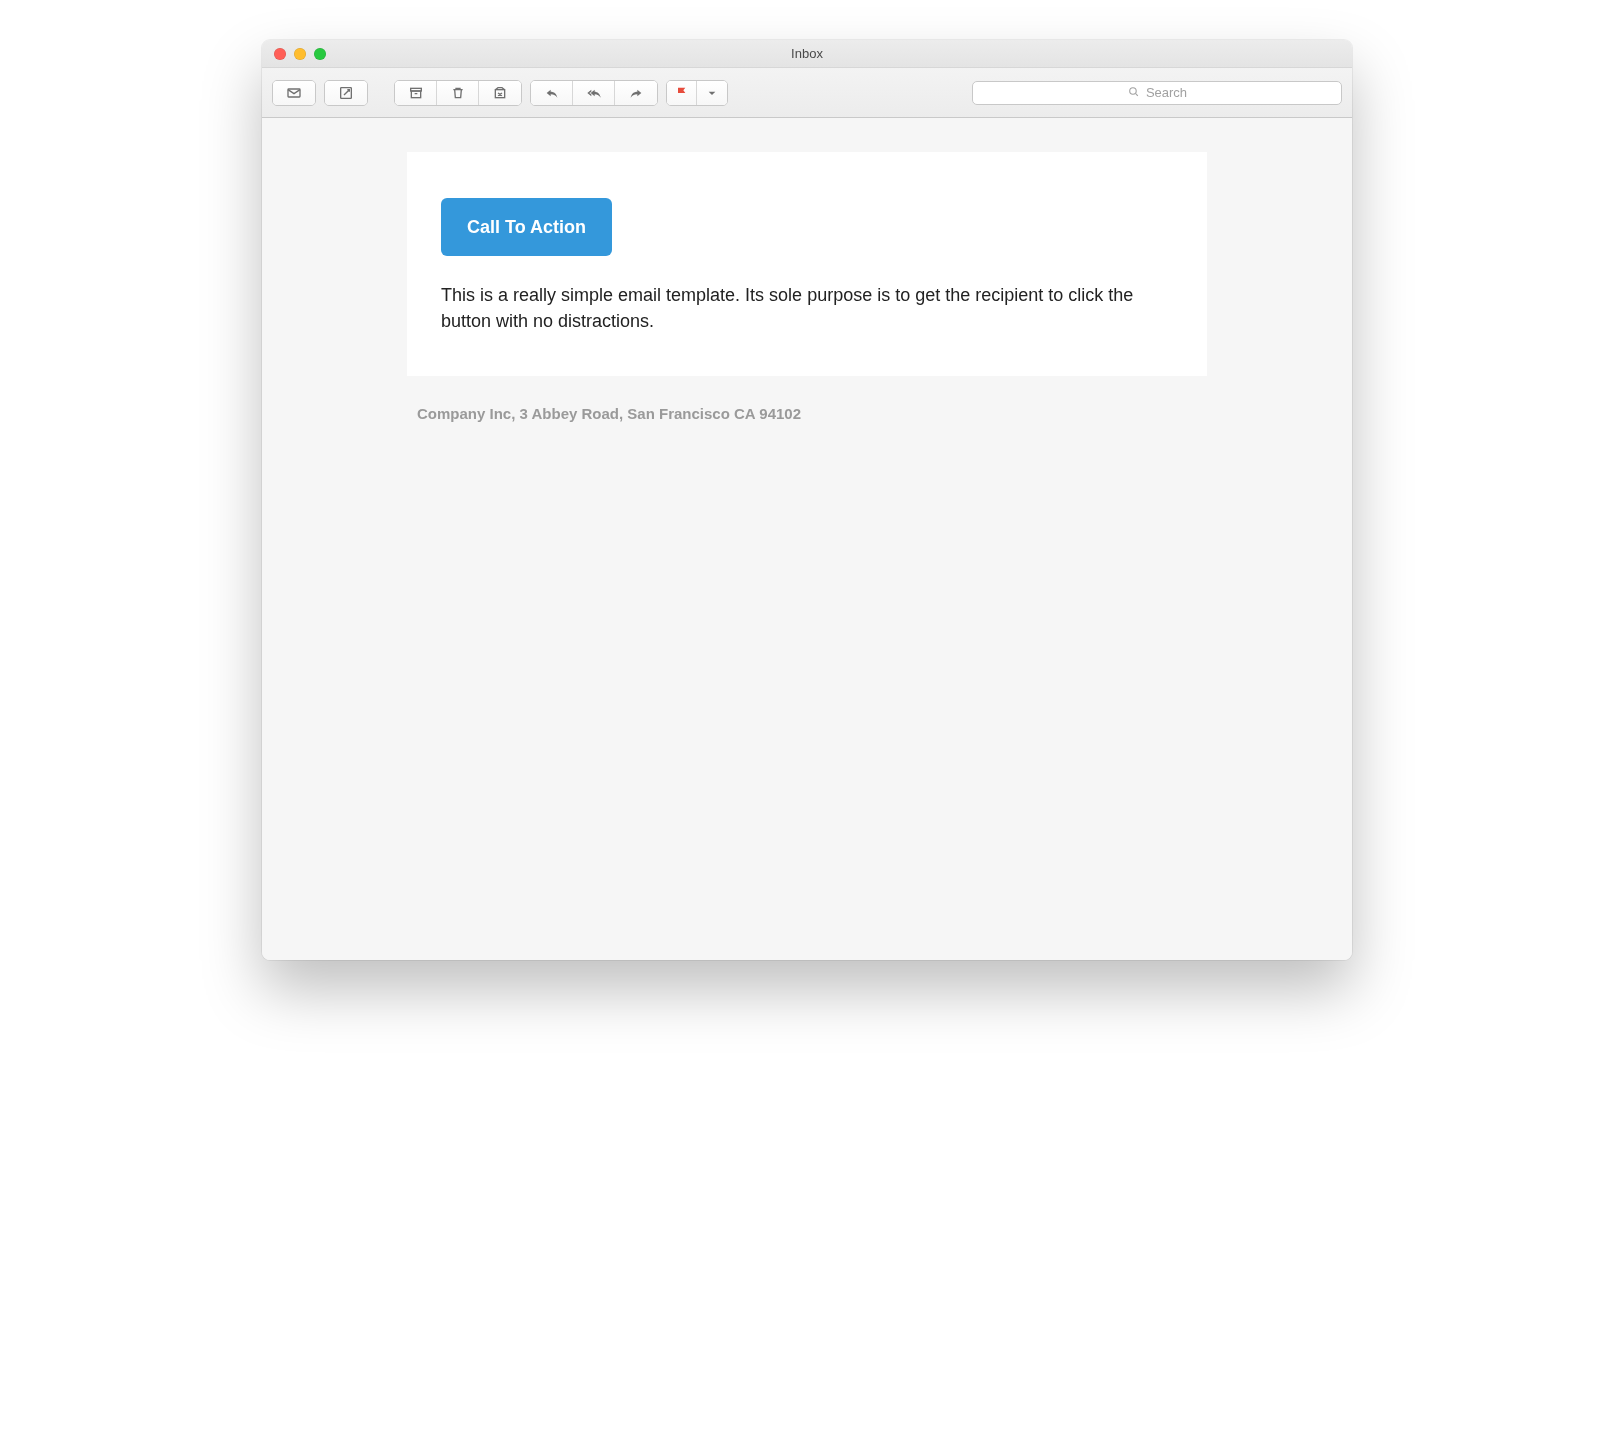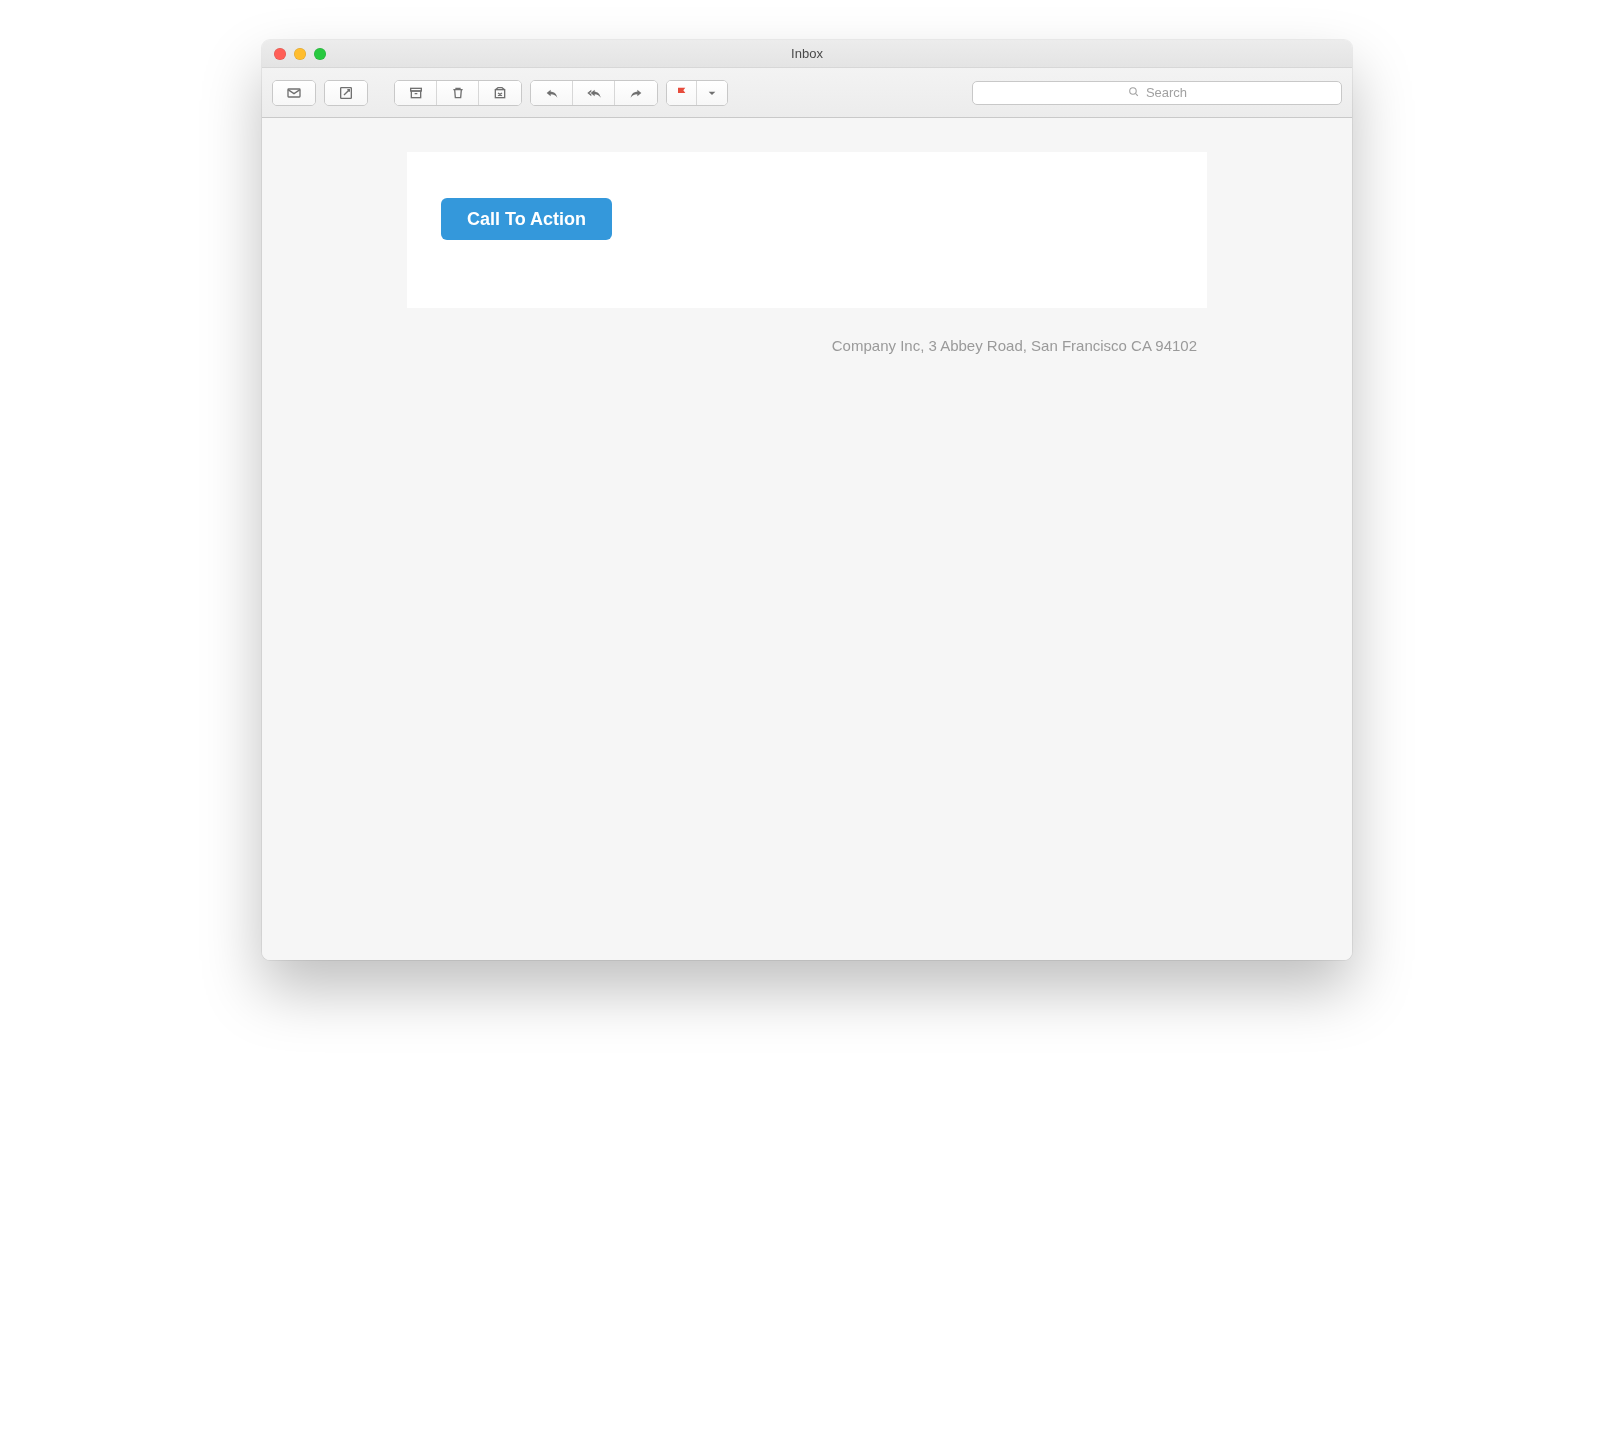--- a/index.html
+++ b/index.html
@@ -141,32 +141,33 @@
     line-height: 1.45;
   }
   .email-card p { margin: 0 0 22px 0; }
   .email-card p:last-child { margin-bottom: 0; }
   .cta {
     display: inline-block;
     background: #3498db;
     color: #fff;
     font-weight: 700;
     font-size: 18px;
-    padding: 8px 26px;
+    padding: 16px 26px;
     border-radius: 6px;
     margin: 6px 0 26px 0;
     cursor: pointer;
   }
   .footer {
     width: 800px;
-    text-align: right;
+    text-align: left;
     color: #9a9a9a;
     font-size: 15px;
     padding: 26px 10px 60px 10px;
     line-height: 1.6;
+    font-weight: bold;
   }
   .footer a, .unsub {
     color: #8e8e8e;
     text-decoration: underline;
   }
   .powered {
     margin-top: 30px;
   }
   .flag-red { color: #e74c3c; }
 </style>
@@ -290,20 +291,21 @@
           </span>
           <span>Search</span>
         </div>
       </div>
     </div>
 
     <div class="content">
       <div style="display:flex;flex-direction:column;align-items:center;">
         <div class="email-card">
           <div class="cta">Call To Action</div>
+          <p>This is a really simple email template. Its sole purpose is to get the recipient to click the button with no distractions.</p>
         </div>
 
         <div class="footer">
           <div>Company Inc, 3 Abbey Road, San Francisco CA 94102</div>
         </div>
       </div>
     </div>
 
   </div>
 </div>

